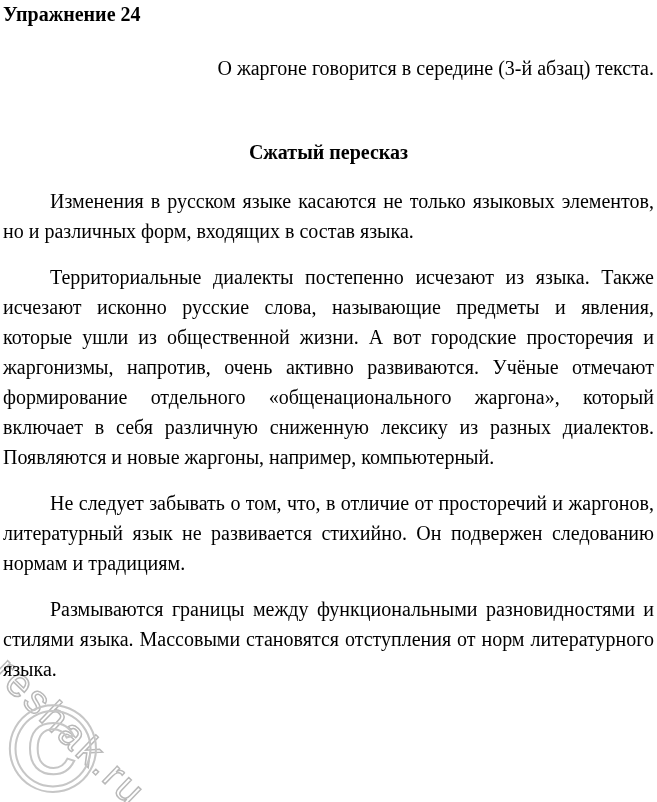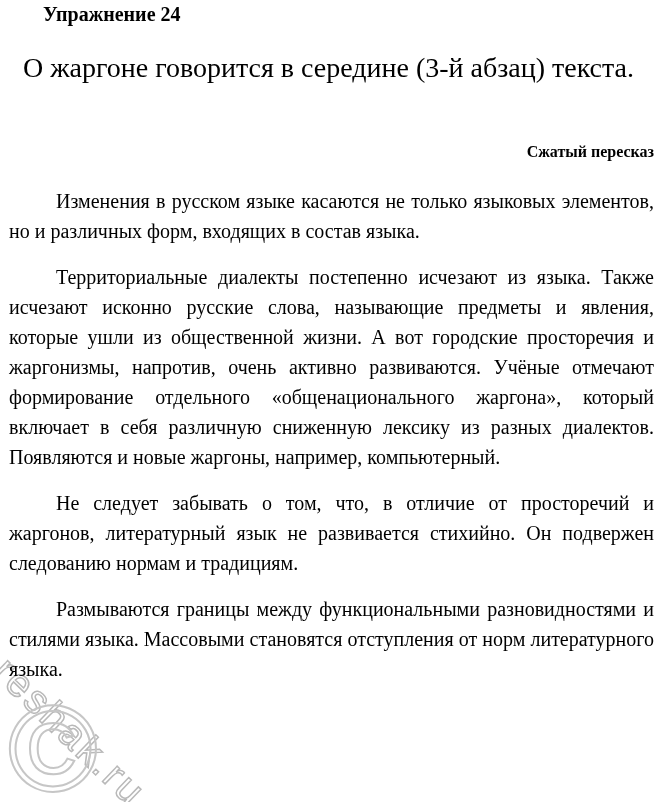--- a/index.html
+++ b/index.html
@@ -21,47 +21,46 @@
     padding: 2px 3px 0 3px;
     box-sizing: border-box;
     width: 657px;
   }
   .header-row {
     display: flex;
     justify-content: space-between;
     align-items: baseline;
     font-size: 20px;
     line-height: 24px;
-    margin-left: 40px;
   }
   .exercise-title {
     font-weight: bold;
   }
   .copyright-notice {
     font-weight: normal;
   }
   .intro-text {
     margin: 27px 0 0 0;
-    font-size: 28px;
+    font-size: 20px;
     line-height: 30px;
-    text-align: center;
+    text-align: right;
   }
   .summary-heading {
     margin: 54px 0 0 0;
-    font-size: 16px;
+    font-size: 20px;
     line-height: 30px;
     font-weight: bold;
-    text-align: right;
+    text-align: center;
   }
   .content p {
     font-size: 20px;
     line-height: 30px;
     text-align: justify;
     text-indent: 47px;
-    margin: 0 0 16px 6px;
+    margin: 0 0 16px 0;
   }
   .content p:first-child {
     margin-top: 19px;
   }
   
   .watermark-text {
     position: absolute;
     left: 16px;
     top: 648px;
     z-index: 0;

